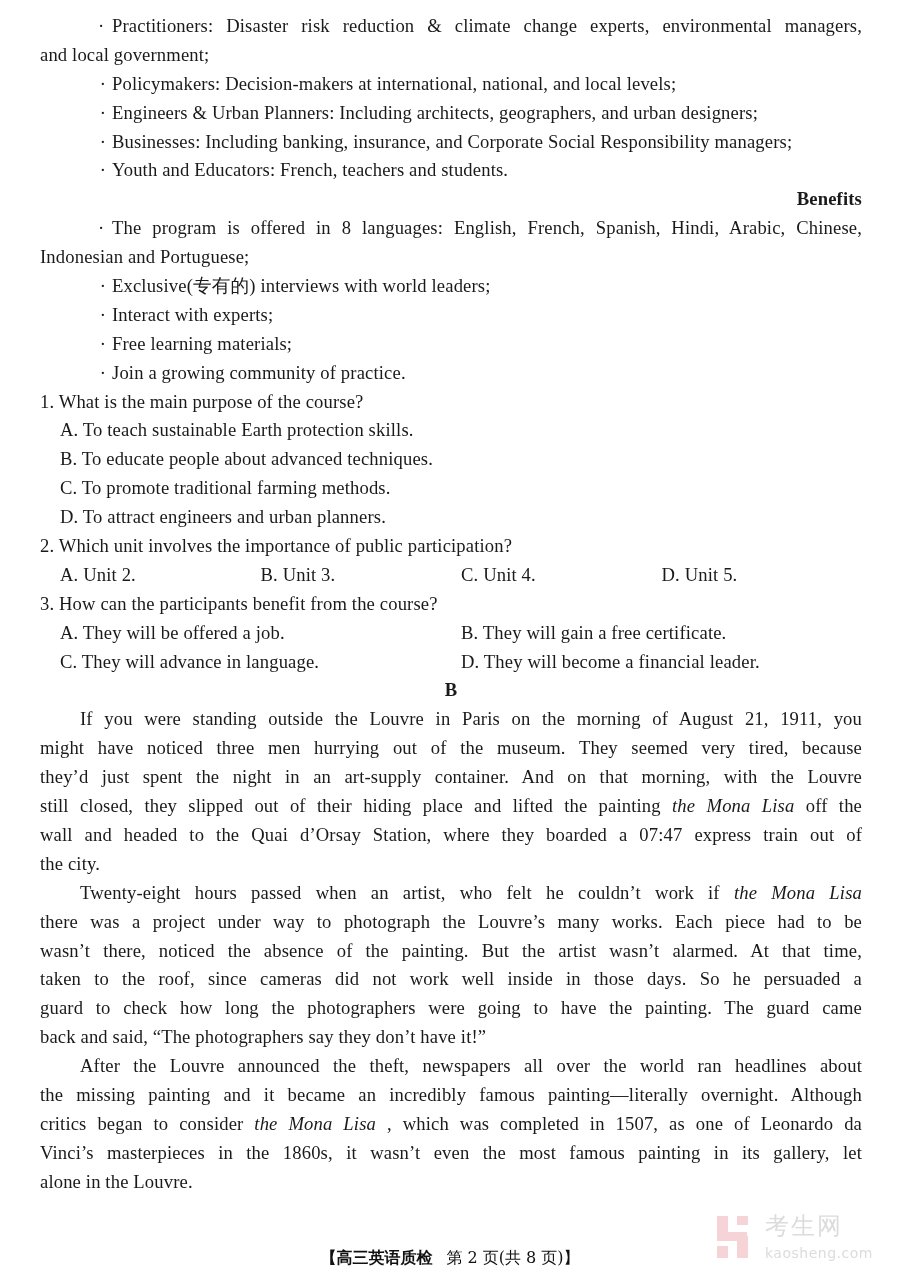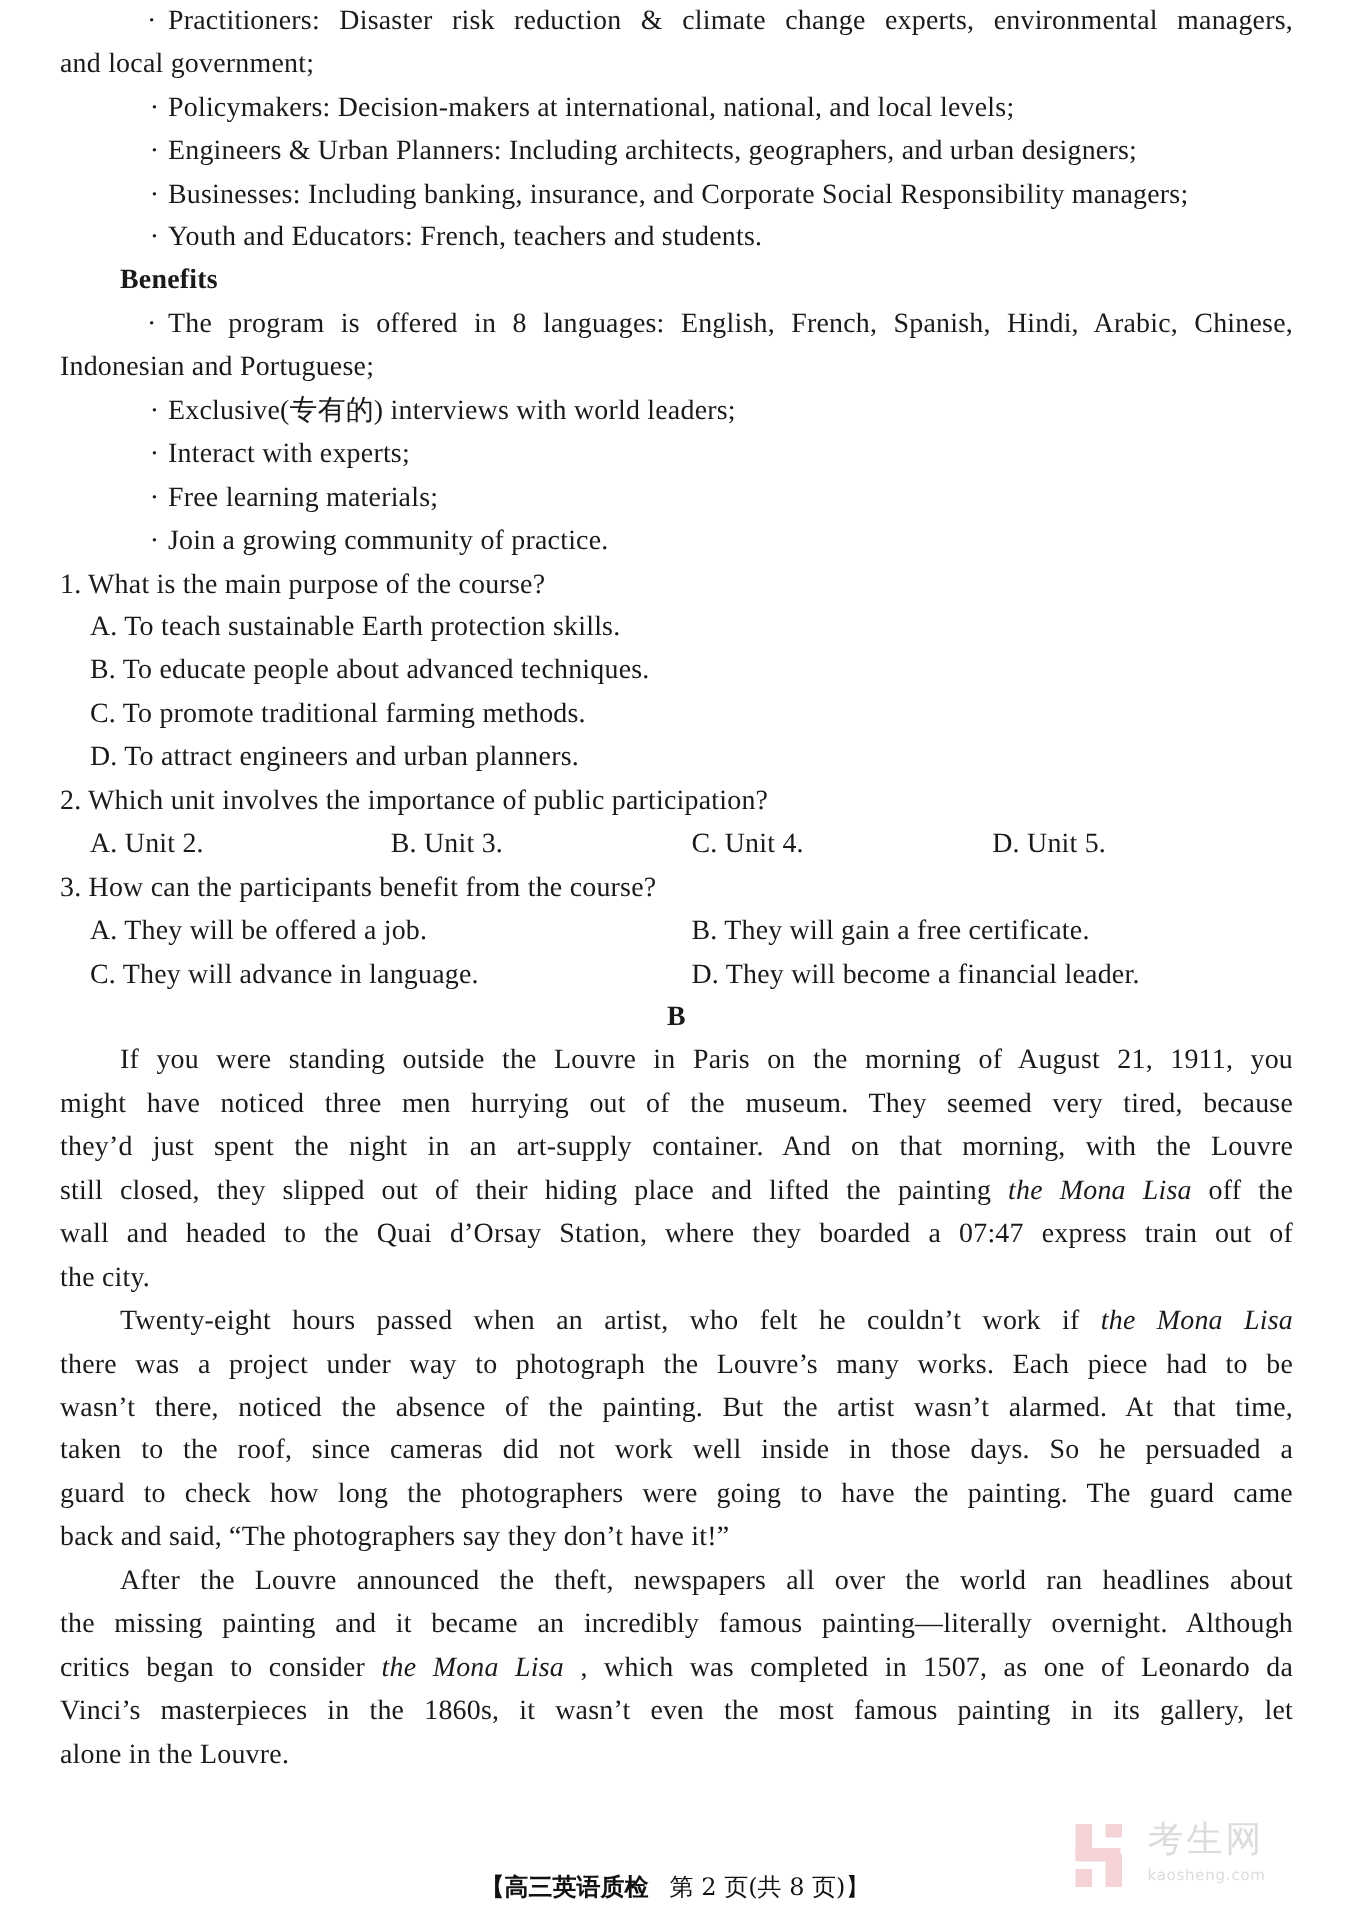--- a/index.html
+++ b/index.html
@@ -1,49 +1,49 @@
 <!DOCTYPE html>
 <html><head>
   <meta charset="utf-8">
   <style>
     html, body { margin: 0; padding: 0; background: #ffffff; }
     body {
       width: 900px; height: 1279px; position: relative; overflow: hidden;
       font-family: "DejaVu Serif", "Liberation Serif", serif;
       color: #1a1a1a;
     }
-    .page { position: absolute; left: 40px; top: 0; width: 822px; }
+    .page { position: absolute; left: 40px; top: 12px; width: 822px; }
     .line {
       font-family: "Liberation Serif", "DejaVu Serif", serif;
       font-size: 18.6px; line-height: 28.9px; height: 28.9px;
       white-space: nowrap; letter-spacing: 0.15px;
     }
     .justify { text-align: justify; text-align-last: justify; white-space: normal; }
     .ind1 { padding-left: 58px; }
     .ind2 { padding-left: 20px; }
     .ind-para { padding-left: 40px; }
     .bullet { display: inline-block; width: 10px; text-align: center; margin-right: 4px; }
-    .bold { font-weight: bold; }
+    .bold { font-weight: bold; text-align: right; }
     .center { text-align: center; }
     .opts { display: flex; padding-left: 20px; }
     .opt4 { width: 203px; }
     .opt2 { width: 406px; }
     i { font-style: italic; }
     .footer {
       position: absolute; left: 0; width: 900px; top: 1236px; text-align: center;
       font-family: "DejaVu Sans", sans-serif; font-size: 16px; font-weight: bold;
       color: #111;
       margin-top: 12px;
     }
     .footer .pg { font-weight: normal; font-family: "DejaVu Serif", serif; margin-left: 14px; }
     .watermark { position: absolute; left: 717px; top: 1210px; width: 180px; height: 60px; }
     .wm-logo { position: absolute; left: 0; top: 6px; width: 38px; height: 42px; }
     .wm-logo div { position: absolute; background: #f6d3d6; }
     .wm-text { position: absolute; left: 48px; top: 0px; font-family: "DejaVu Sans", sans-serif; font-size: 24px; color: #dcdcdc; letter-spacing: 2px; }
-    .wm-url { position: absolute; left: 48px; top: 35px; font-family: "DejaVu Sans", sans-serif; font-size: 10px; color: #dcdcdc; letter-spacing: 0.5px; }
+    .wm-url { position: absolute; left: 48px; top: 35px; font-family: "DejaVu Sans", sans-serif; font-size: 14px; color: #dcdcdc; letter-spacing: 0.5px; }
   </style>
 </head>
 <body>
 
 <div class="page">
 
   <div>
     <div class="line ind1 justify">
       <span class="bullet">·</span><span>Practitioners</span>: <span>Disaster risk reduction &amp; climate change experts, environmental managers,</span>
     </div>

